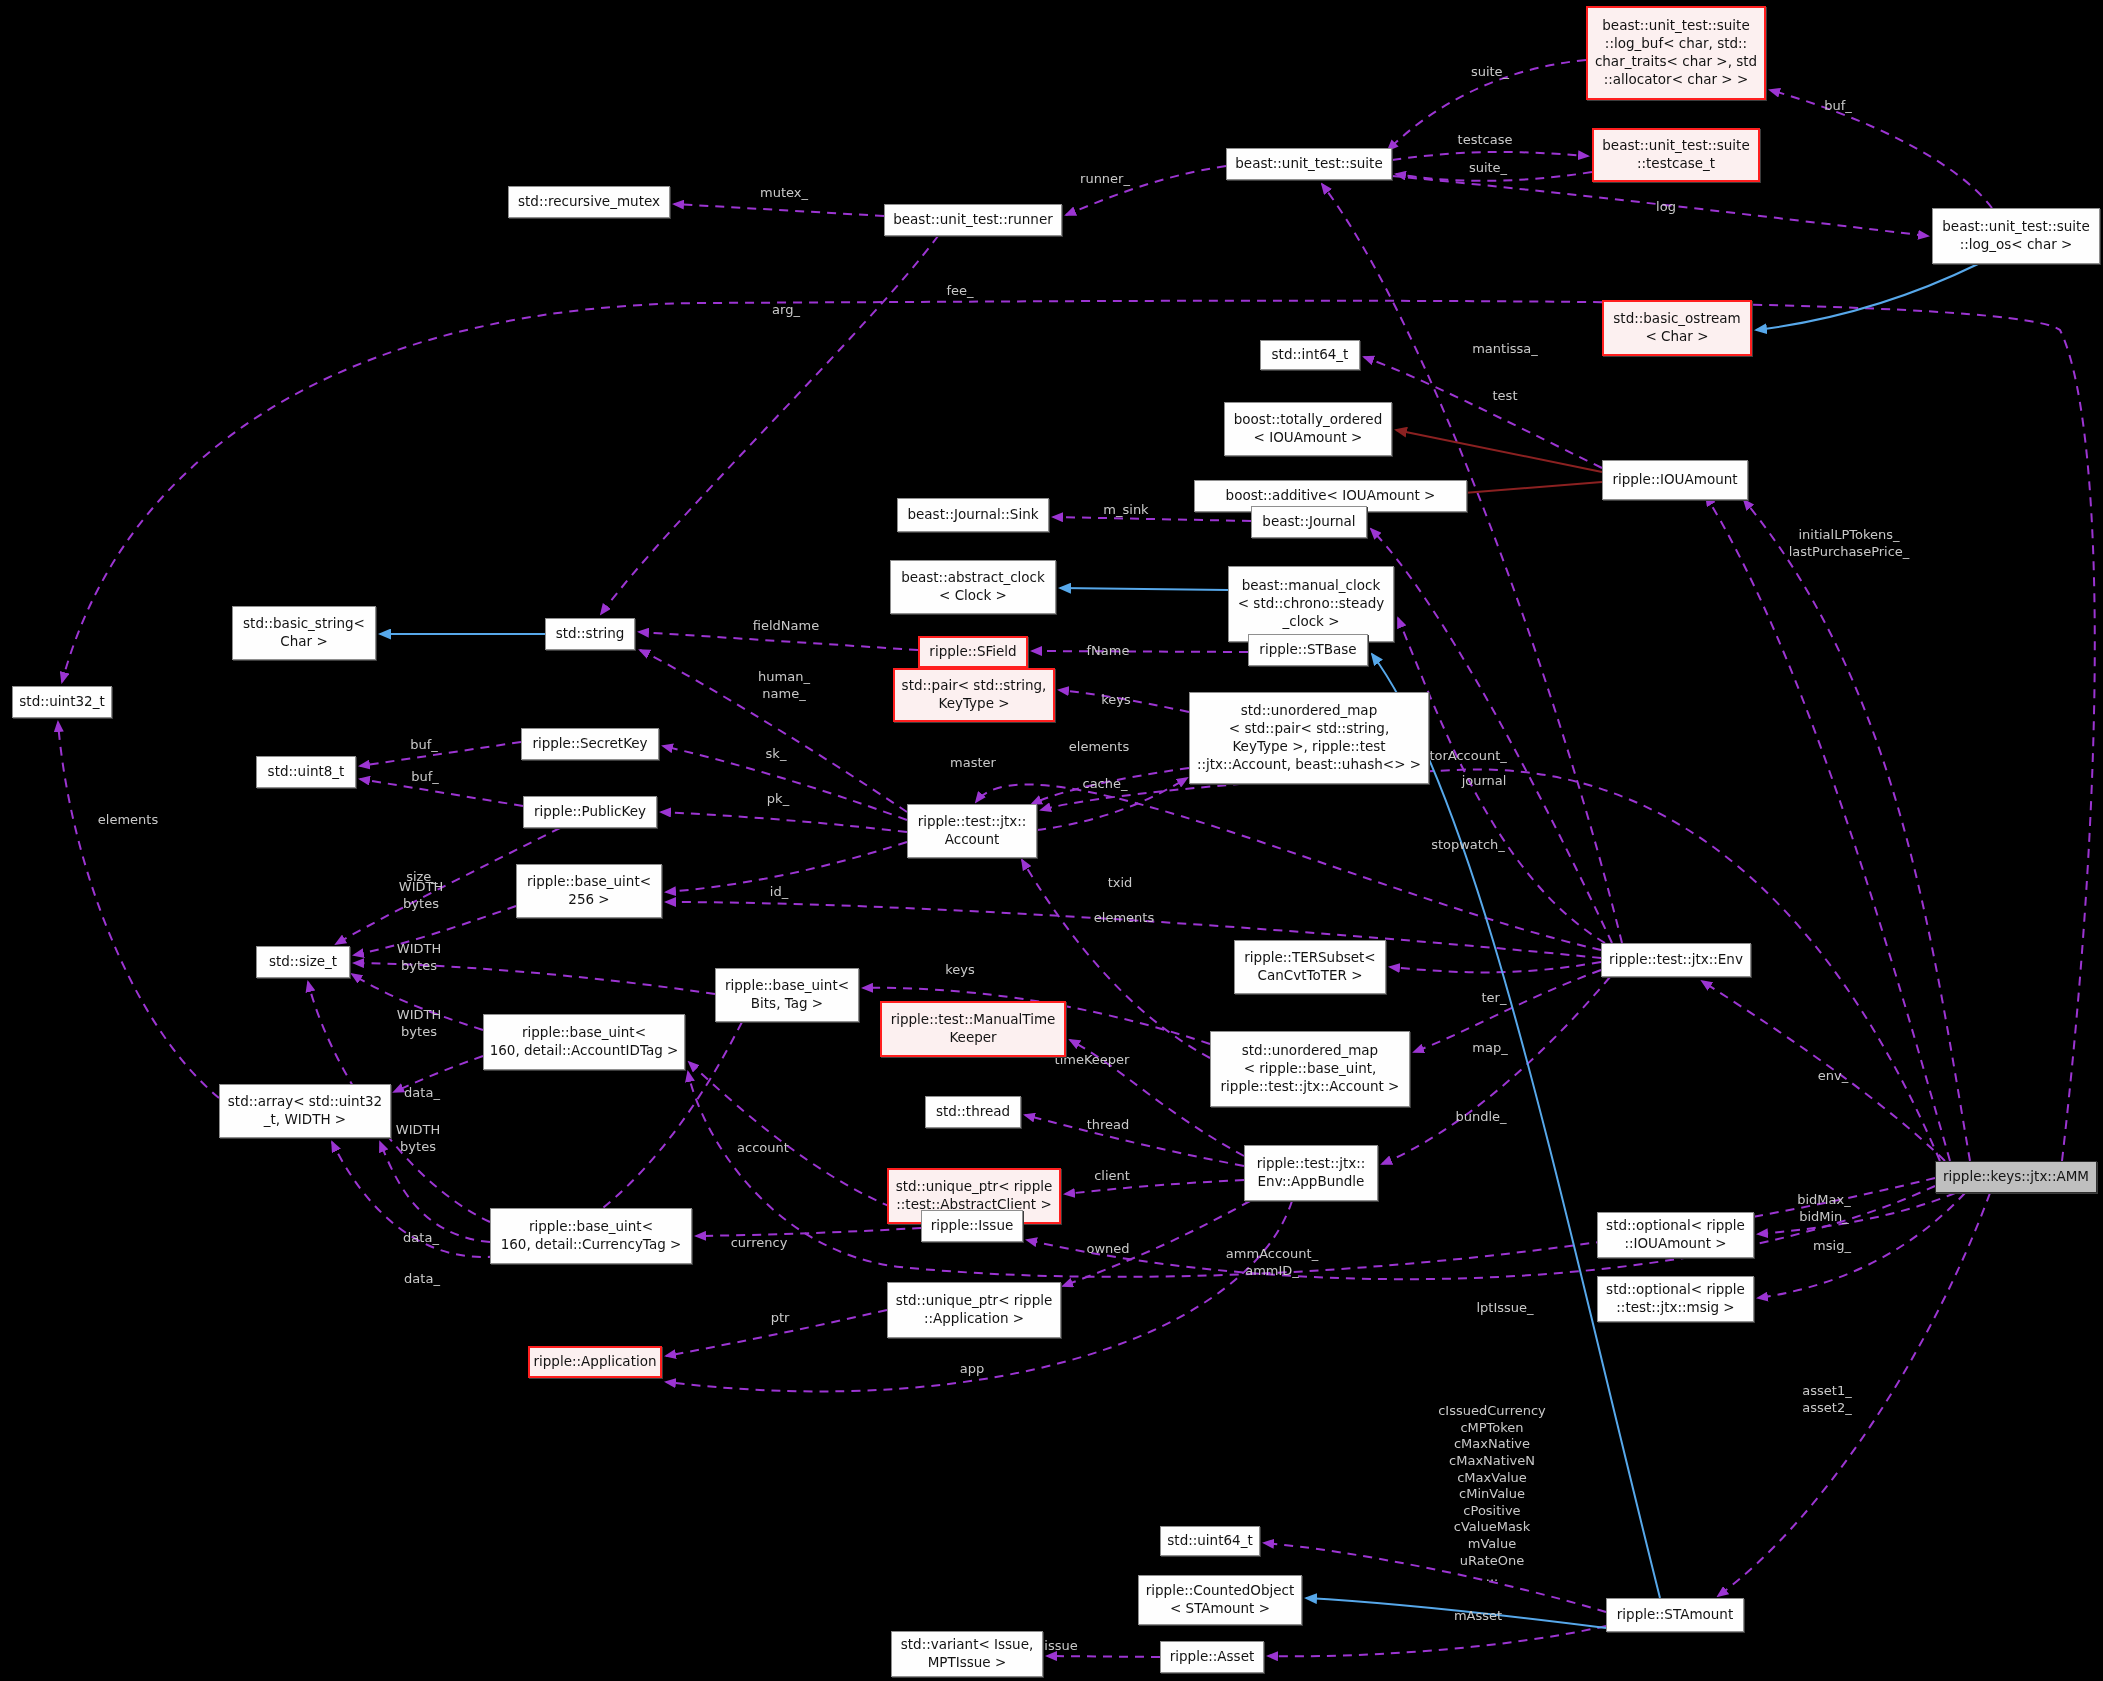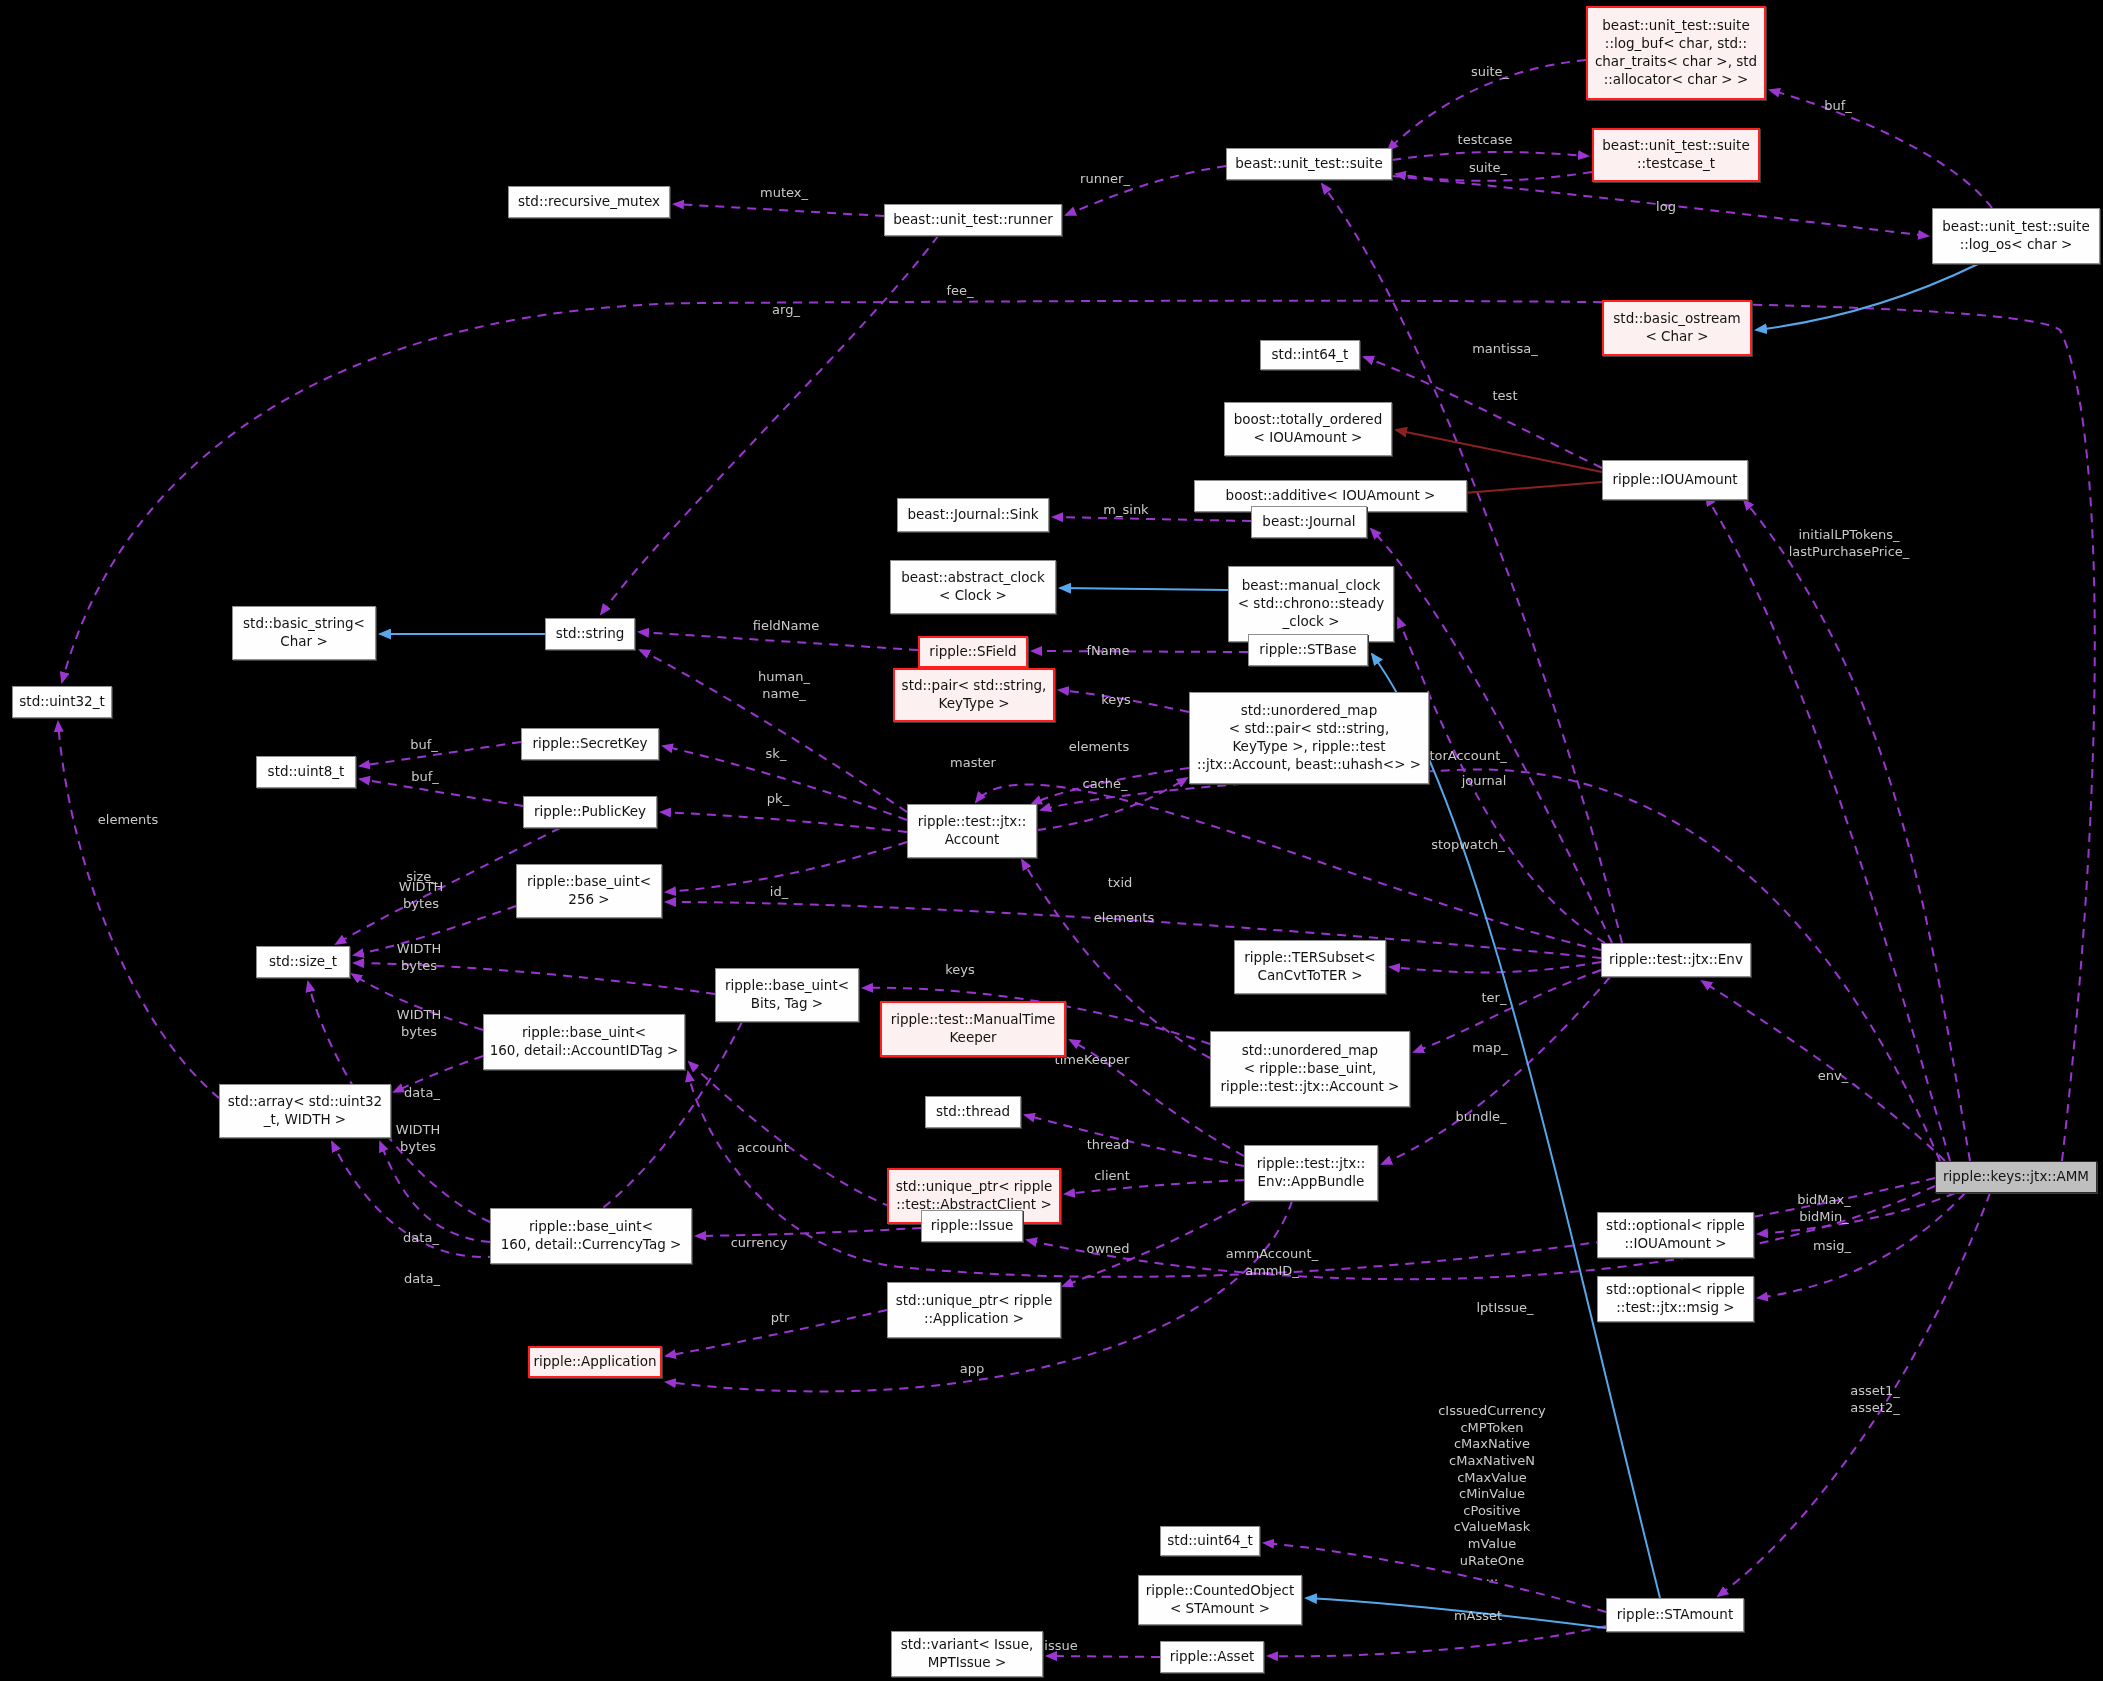--- a/index.html
+++ b/index.html
@@ -139,21 +139,21 @@
       <div class="edge-label" style="left: 422px; top: 877px;">size_</div>
       <div class="edge-label" style="left: 779px; top: 892px;">id_</div>
       <div class="edge-label" style="left: 1120px; top: 883px;">txid</div>
       <div class="edge-label" style="left: 1454px; top: 756px;">creatorAccount_</div>
       <div class="edge-label" style="left: 1494px; top: 998px;">ter_</div>
       <div class="edge-label" style="left: 1490px; top: 1048px;">map_</div>
       <div class="edge-label" style="left: 1481px; top: 1117px;">bundle_</div>
       <div class="edge-label" style="left: 960px; top: 970px;">keys</div>
       <div class="edge-label" style="left: 1124px; top: 918px;">elements</div>
       <div class="edge-label" style="left: 1092px; top: 1060px;">timeKeeper</div>
-      <div class="edge-label" style="left: 1108px; top: 1125px; margin-top: 20px;">thread</div>
+      <div class="edge-label" style="left: 1108px; top: 1125px;">thread</div>
       <div class="edge-label" style="left: 1112px; top: 1176px;">client</div>
       <div class="edge-label" style="left: 1108px; top: 1249px;">owned</div>
       <div class="edge-label" style="left: 972px; top: 1369px;">app</div>
       <div class="edge-label" style="left: 780px; top: 1318px;">ptr</div>
       <div class="edge-label" style="left: 759px; top: 1243px;">currency</div>
       <div class="edge-label" style="left: 763px; top: 1148px;">account</div>
       <div class="edge-label" style="left: 1505px; top: 1308px;">lptIssue_</div>
       <div class="edge-label" style="left: 1272px; top: 1263px;">ammAccount_
 ammID_</div>
       <div class="edge-label" style="left: 1061px; top: 1646px;">issue</div>
@@ -162,21 +162,21 @@
 cMPToken
 cMaxNative
 cMaxNativeN
 cMaxValue
 cMinValue
 cPositive
 cValueMask
 mValue
 uRateOne
 ...</div>
-      <div class="edge-label" style="left: 1827px; top: 1400px; margin-left: 48px;">asset1_
+      <div class="edge-label" style="left: 1827px; top: 1400px;">asset1_
 asset2_</div>
       <div class="edge-label" style="left: 1824px; top: 1209px;">bidMax_
 bidMin_</div>
       <div class="edge-label" style="left: 1832px; top: 1246px;">msig_</div>
       <div class="edge-label" style="left: 1833px; top: 1076px;">env_</div>
       <div class="edge-label" style="left: 421px; top: 896px;">WIDTH
 bytes</div>
       <div class="edge-label" style="left: 419px; top: 958px;">WIDTH
 bytes</div>
       <div class="edge-label" style="left: 419px; top: 1024px;">WIDTH

